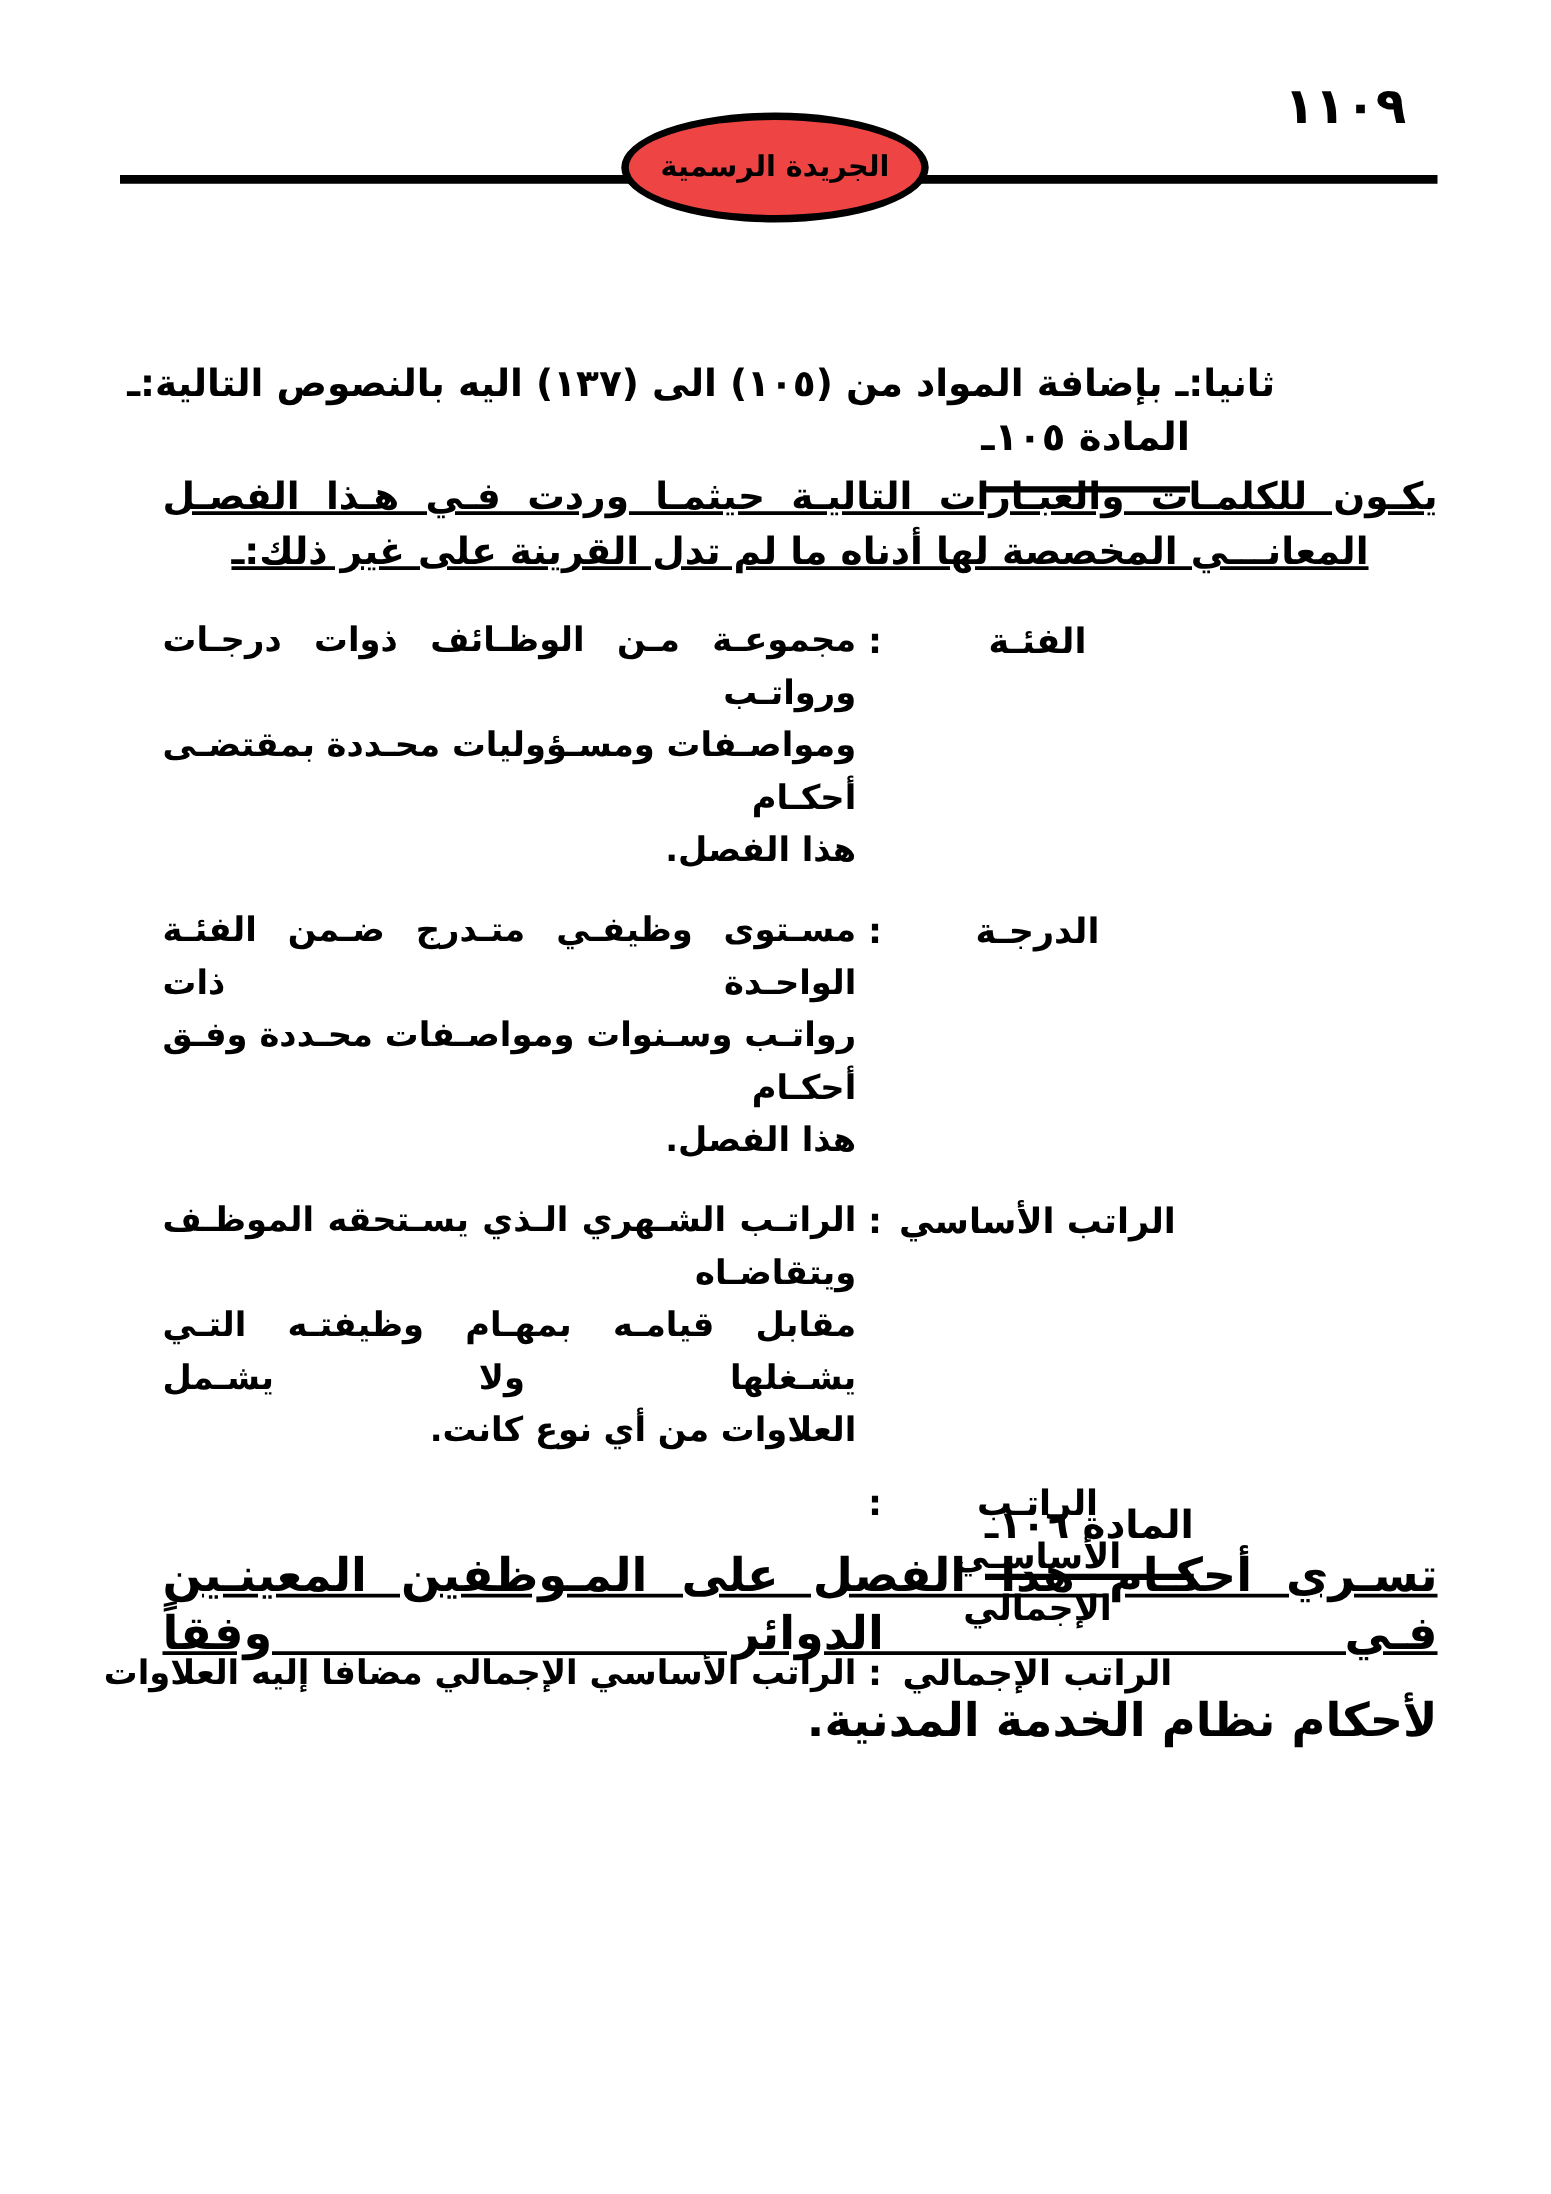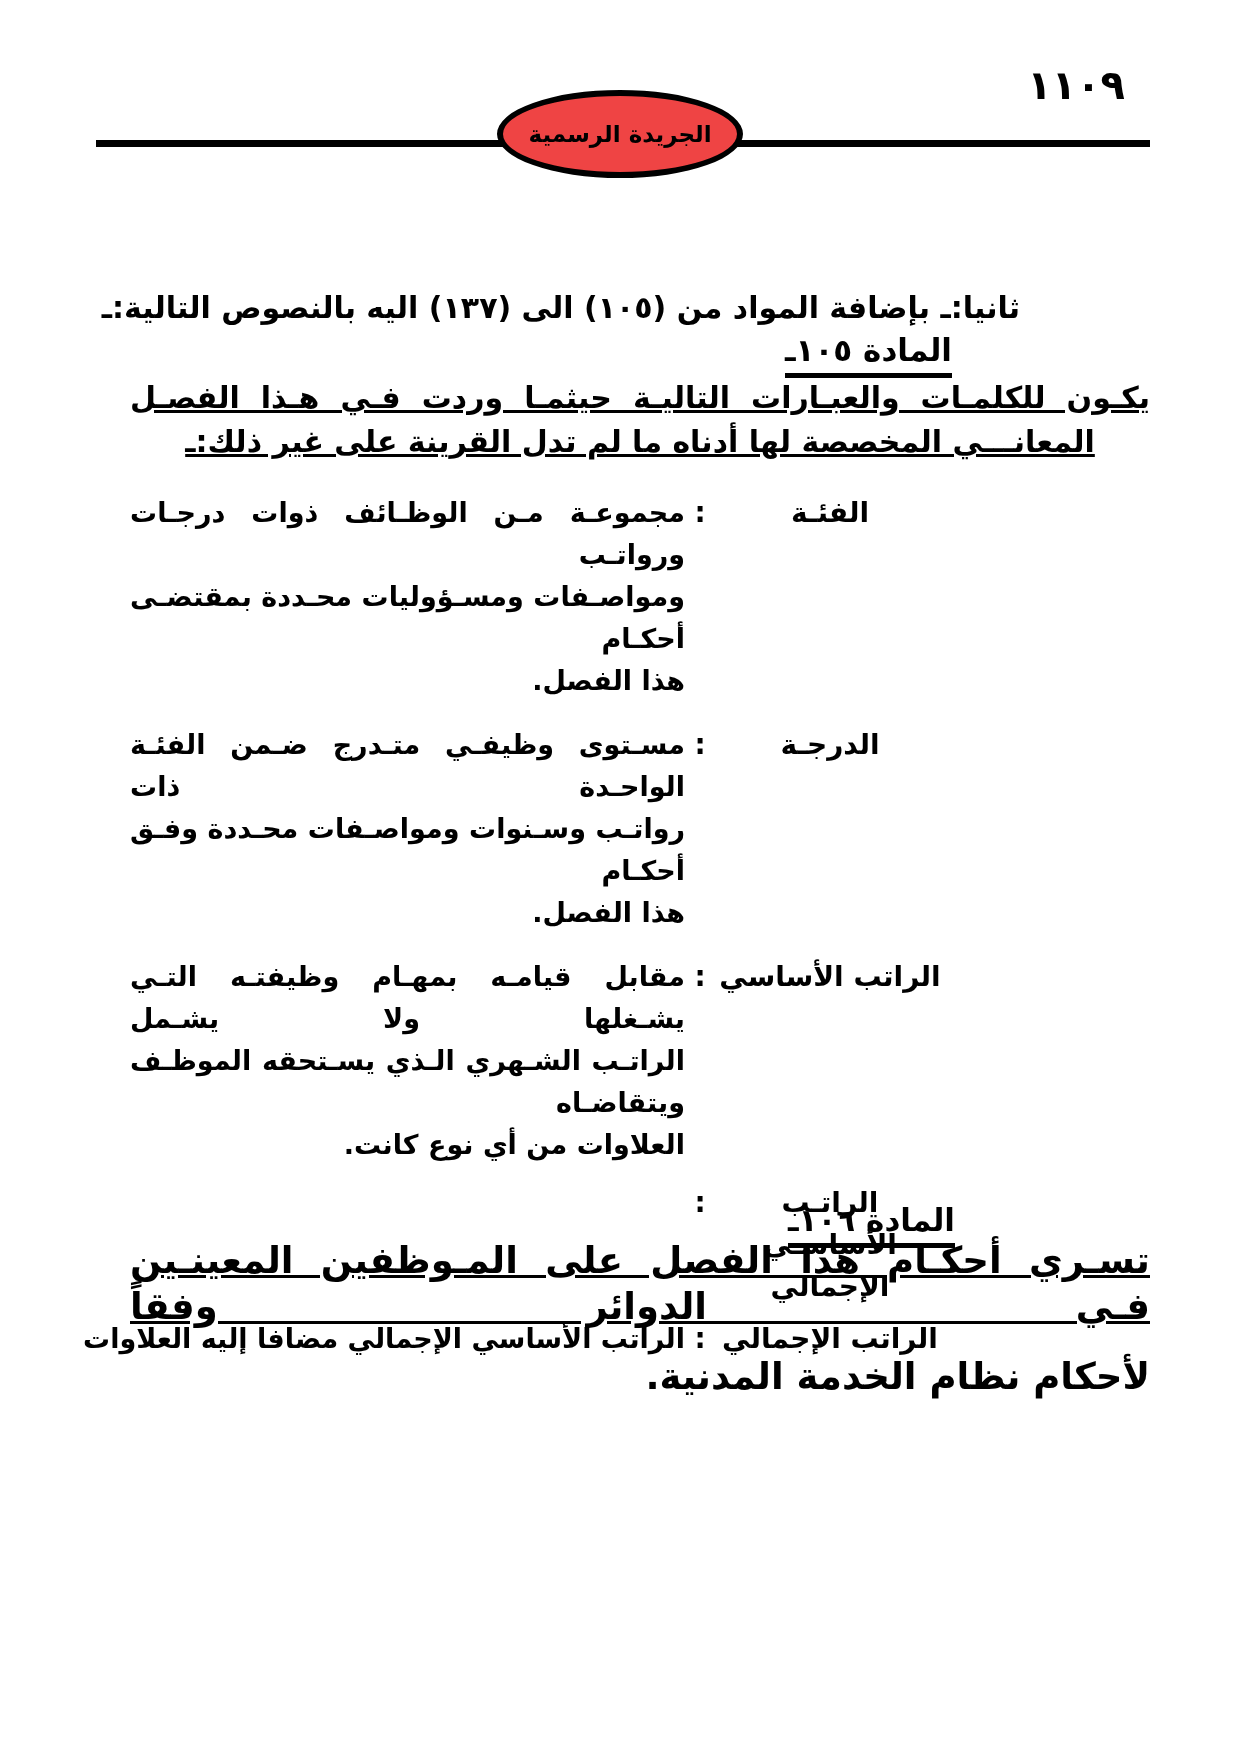--- a/index.html
+++ b/index.html
@@ -19,21 +19,21 @@
     border:6px solid #000;border-radius:50%;z-index:2;
     display:flex;align-items:center;justify-content:center;
     font-size:23px;white-space:nowrap;
   }
   
   .content{position:absolute;top:0;right:91px;width:1020px;height:1314px;}
   .t30{font-size:30px;line-height:44px;}
   .sect-intro{position:absolute;top:286px;right:130px;white-space:nowrap;}
   .article-heading{
     position:absolute;font-size:31px;line-height:40px;white-space:nowrap;
-    border-bottom:5px solid #000;padding-bottom:3px;
+    border-bottom:5px solid #000;padding-bottom:19px;
   }
   .art105{top:330px;right:198px;}
   .art106{top:1200px;right:195px;}
   .intro-para{position:absolute;top:376px;right:0;width:1020px;text-decoration:underline;}
   .justify-line{text-align:justify;text-align-last:justify;}
   .center-line{text-align:center;}
   
   .defs{position:absolute;top:492px;right:0;width:1020px;}
   .def-row{display:flex;margin-bottom:22px;}
   .def-row.r3{margin-bottom:16px;}
@@ -97,22 +97,22 @@
       </div>
     </div>
 
     <div class="def-row r3">
       <div class="row-indent"></div>
       <div class="term-cell">
         <div>الراتب الأساسي</div>
       </div>
       <div class="colon-cell">:</div>
       <div class="def-cell">
+        <div class="justify-line">الراتـب الشـهري الـذي يسـتحقه الموظـف ويتقاضـاه</div>
         <div class="justify-line">مقابل قيامـه بمهـام وظيفتـه التـي يشـغلها ولا يشـمل</div>
-        <div class="justify-line">الراتـب الشـهري الـذي يسـتحقه الموظـف ويتقاضـاه</div>
         <div class="last-line">العلاوات من أي نوع كانت.</div>
       </div>
     </div>
 
     <div class="def-row r4">
       <div class="row-indent"></div>
       <div class="term-cell">
         <div>الراتـب الأساسـي</div>
         <div>الإجمالي</div>
       </div>

